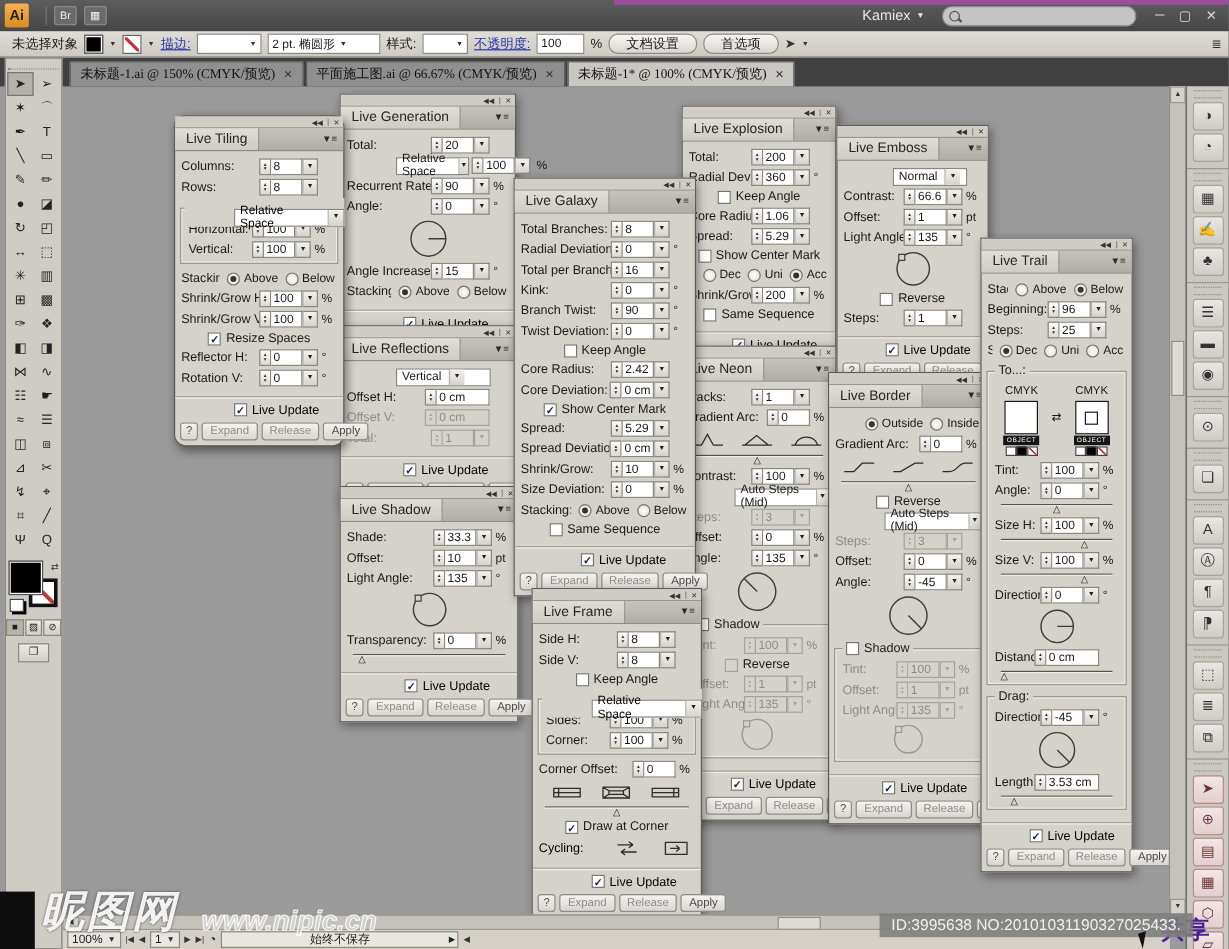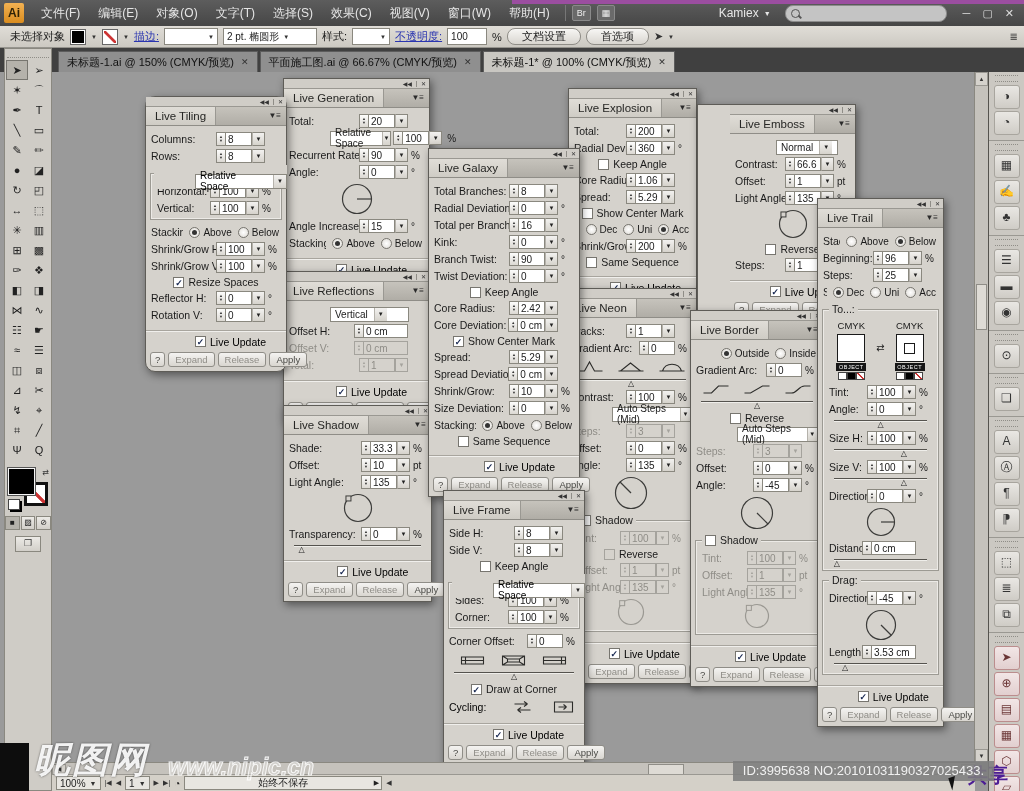--- a/index.html
+++ b/index.html
@@ -38,21 +38,21 @@
     font-size:10px;padding:0 3px;}
   .cb-box .dd-arr2{font-size:6px;margin-left:4px;color:#333;}
   .cb-btn{height:17px;border:1px solid #8f8d87;border-radius:8px;background:linear-gradient(#f7f6f4,#d9d6d0);
     font-size:11px;padding:0 14px;color:#222;font-family:Liberation Mono, monospace;}
   .cursor-glyph{font-size:11px;color:#333;}
   .panel-toggle-right{margin-left:auto;margin-right:6px;font-size:10px;color:#333;}
   
   .tabbar{position:absolute;left:0;top:48px;width:100%;height:24px;background:#404040;z-index:20;
     display:flex;align-items:flex-end;padding-left:58px;box-sizing:border-box;}
   .doc-tab{height:20px;line-height:20px;font-size:11px;color:#111;background:#8f8f8f;
-    border:1px solid #5c5c5c;border-bottom:none;padding:0 8px;margin-right:2px;display:flex;align-items:center;gap:7px;}
+    border:1px solid #5c5c5c;border-bottom:none;padding:0 8px;margin-right:2px;display:flex;align-items:center;gap:7px;font-family:Liberation Serif, serif;}
   .doc-tab.active{background:#c9c7c2;}
   .doc-tab .tab-close{font-size:9px;color:#333;}
   
   .toolbox{position:absolute;left:4px;top:48px;width:48px;bottom:0;background:#cfccc6;
     border:1px solid #8a8880;box-sizing:border-box;z-index:22;}
   .tool-drag{height:7px;border-bottom:1px dotted #8f8d87;margin:1px 2px 2px;}
   .tool-grid{display:grid;grid-template-columns:22px 22px;justify-content:center;}
   .tool{height:20px;text-align:center;line-height:20px;font-size:11px;color:#222;}
   .tool.active{background:#b5b2ab;box-shadow:inset 0 0 0 1px #77756f;}
   .fillstroke{position:relative;width:40px;height:42px;margin:8px auto 2px;}
@@ -172,31 +172,20 @@
   .wm-cursor{position:absolute;right:62px;bottom:2px;width:0;height:0;border-left:7px solid #111;
     border-right:5px solid transparent;border-bottom:13px solid transparent;transform:rotate(-18deg);z-index:43;}
 </style>
 </head>
 <body>
 
 <div id="stage">
 
   <div class="titlebar">
     <div class="ai-logo">Ai</div>
-    <div class="menubar" id="menubar">
-        <span class="menu-item">文件(F)</span>
-        <span class="menu-item">编辑(E)</span>
-        <span class="menu-item">对象(O)</span>
-        <span class="menu-item">文字(T)</span>
-        <span class="menu-item">选择(S)</span>
-        <span class="menu-item">效果(C)</span>
-        <span class="menu-item">视图(V)</span>
-        <span class="menu-item">窗口(W)</span>
-        <span class="menu-item">帮助(H)</span>
-      </div>
     <div class="tb-sep"></div>
     <button class="tb-icon">Br</button>
     <button class="tb-icon">▦</button>
     <div class="spacer"></div>
     <div class="workspace">
       <span>Kamiex</span>
       <span class="dd-caret">▼</span>
     </div>
     <div class="searchbox">
       <span class="mag"></span>
@@ -662,21 +651,21 @@
             <span>Live Update</span>
           </div>
           <div class="foot-btns">
             <button class="pbtn help">?</button>
             <button class="pbtn">Expand</button>
             <button class="pbtn">Release</button>
             <button class="pbtn en">Apply</button>
           </div>
         </div>
       </div>
-      <div class="panel" style="left: 697px; top: 104px; width: 125px; z-index: 3; padding-left: 32px;">
+      <div class="panel" style="left: 697px; top: 104px; width: 125px; z-index: 3;">
         <div class="p-strip">
           <span>◀◀</span>
           <span class="pipe"></span>
           <span>✕</span>
         </div>
         <div class="p-title">
           <span class="p-tab">Live Emboss</span>
           <span class="p-menu">▼≡</span>
         </div>
         <div class="p-body">

